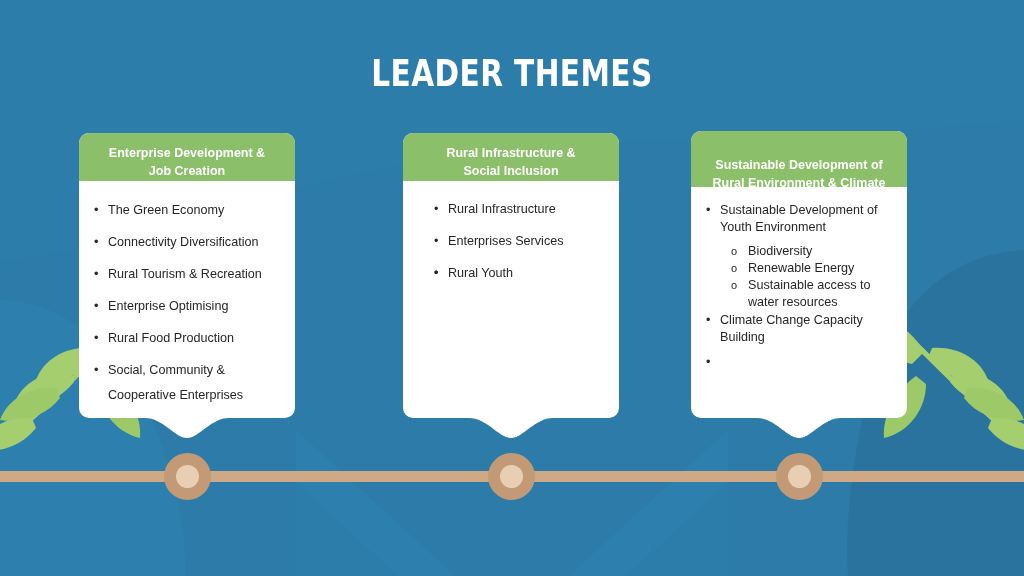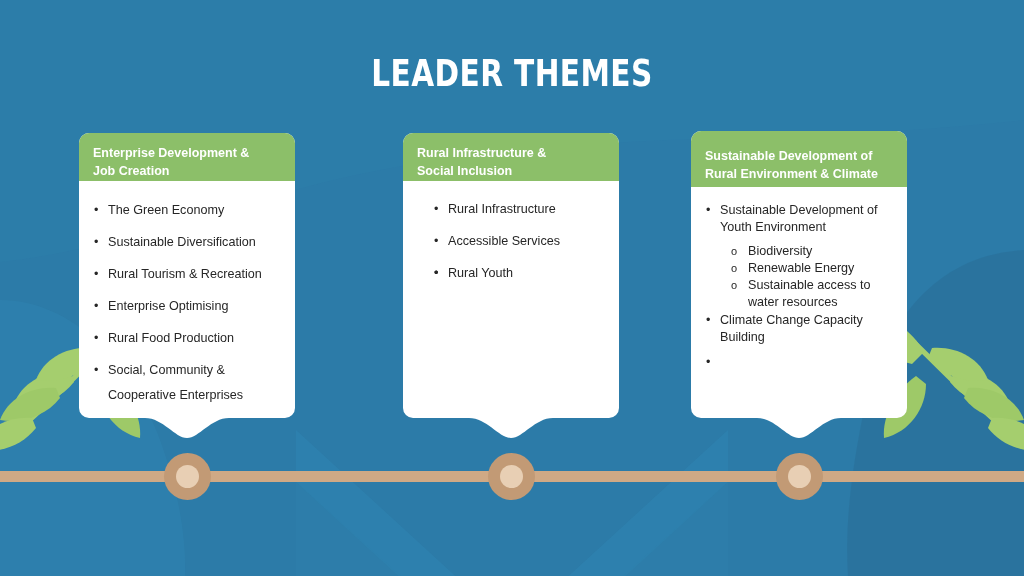--- a/index.html
+++ b/index.html
@@ -56,20 +56,21 @@
     width: 216px;
   }
   .card-content {
     position: relative;
     z-index: 2;
   }
   .card-head {
     position: relative;
     z-index: 3;
     color: #ffffff;
+    text-align: center;
     font-size: 12.5px;
     font-weight: bold;
     line-height: 18px;
     padding: 11px 14px 10px 14px;
     box-sizing: border-box;
   }
   .card-list {
     position: relative;
     z-index: 3;
     margin: 0;
@@ -203,21 +204,21 @@
         <span>Enterprise Development &amp;</span><br>
         <span>Job Creation</span>
       </div>
       <ul class="card-list" style="margin:17px 10px 0 12px;">
         <li>
           <span class="bullet">•</span>
           <span>The Green Economy</span>
         </li>
         <li>
           <span class="bullet">•</span>
-          <span>Sustainable Diversification</span>
+          <span>Connectivity Diversification</span>
         </li>
         <li>
           <span class="bullet">•</span>
           <span>Rural Tourism &amp; Recreation</span>
         </li>
         <li>
           <span class="bullet">•</span>
           <span>Enterprise Optimising</span>
         </li>
         <li>
@@ -244,42 +245,42 @@
         <span>Rural Infrastructure &amp;</span><br>
         <span>Social Inclusion</span>
       </div>
       <ul class="card-list" style="margin:21px 10px 0 28px;">
         <li>
           <span class="bullet">•</span>
           <span>Rural Infrastructure</span>
         </li>
         <li>
           <span class="bullet">•</span>
-          <span>Accessible Services</span>
+          <span>Enterprises Services</span>
         </li>
         <li>
           <span class="bullet">•</span>
         </li>
         <li>
           <span class="bullet">•</span>
           <span>Rural Youth</span>
         </li>
       </ul>
     </div>
   </div>
 
   <div class="card tight" style="left:691px; top:131px;">
     <svg class="card-shape" viewBox="0 0 216 313" width="216" height="313" xmlns="http://www.w3.org/2000/svg">
       <path d="M10,0 L206,0 A10,10 0 0 1 216,10 L216,277 A10,10 0 0 1 206,287
                L150,287 C132,287 120,307 108,307 C96,307 84,287 66,287
                L10,287 A10,10 0 0 1 0,277 L0,10 A10,10 0 0 1 10,0 Z" fill="#ffffff"></path>
       <path d="M10,0 L206,0 A10,10 0 0 1 216,10 L216,56 L0,56 L0,10 A10,10 0 0 1 10,0 Z" fill="#8cbf69"></path>
     </svg>
     <div class="card-content">
-      <div class="card-head" style="height:56px; padding-top:16px;border-radius:26px;">
+      <div class="card-head" style="height:56px; padding-top:25px;border-radius:26px;">
         <span>Sustainable Development of</span><br>
         <span>Rural Environment &amp; Climate</span><br>
         <span>Change</span>
       </div>
       <ul class="card-list" style="margin:15px 10px 0 12px;">
         <li>
           <span class="bullet">•</span>
           <span>Sustainable Development of Youth Environment</span>
           <ul class="sub-list" style="margin-top:7px;">
             <li>

